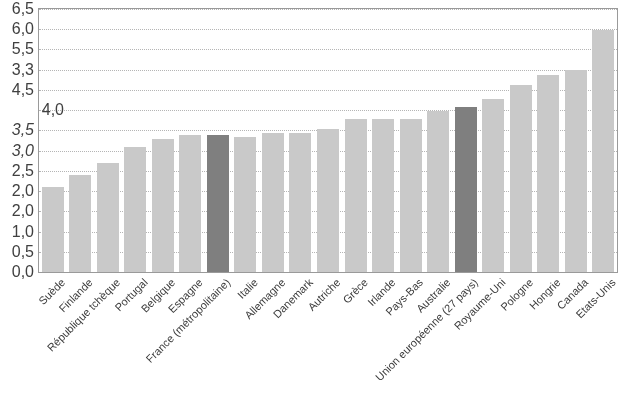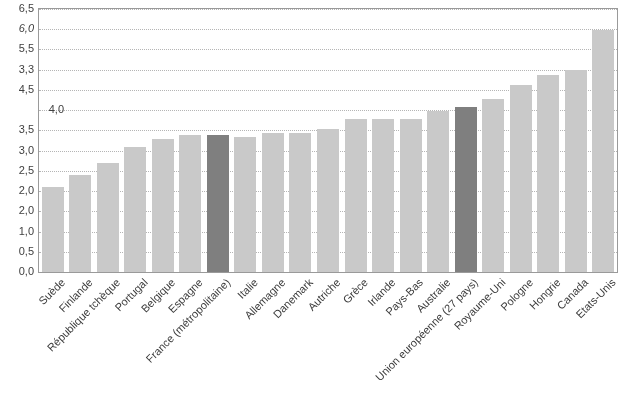--- a/index.html
+++ b/index.html
@@ -34,21 +34,21 @@
     left: 0;
     right: 0;
     height: 0;
     border-top: 1px dotted #b5b5b5;
   }
   .ytick-label {
     position: absolute;
     right: 0;
     width: 34px;
     text-align: right;
-    font-size: 11px;
+    font-size: 16px;
     color: #404040;
     line-height: 11px;
     transform: translateY(-6px);
   }
   .bars-layer {
     position: absolute;
     left: 39px;
     top: 9px;
     width: 578px;
     height: 263px;
@@ -202,22 +202,22 @@
       <div class="xlabel" style="left: 0px; top: 0px; transform: translate(542.714px, 0px) rotate(-45deg); transform-origin: right top; right: auto; width: 200px; margin-left: -200px;">Canada</div>
       <div class="xlabel" style="left: 0px; top: 0px; transform: translate(570.238px, 0px) rotate(-45deg); transform-origin: right top; right: auto; width: 200px; margin-left: -200px;">Etats-Unis</div>
     </div>
   <div id="ytick-layer">
       <div class="ytick-label" style="top: 272px; right: 593px; position: absolute; text-align: right;">0,0</div>
       <div class="ytick-label" style="top: 251.769px; right: 593px; position: absolute;">0,5</div>
       <div class="ytick-label" style="top: 231.538px; right: 593px; position: absolute;">1,0</div>
       <div class="ytick-label" style="top: 211.308px; right: 593px; position: absolute;">2,0</div>
       <div class="ytick-label" style="top: 191.077px; right: 593px; position: absolute;">2,0</div>
       <div class="ytick-label" style="top: 170.846px; right: 593px; position: absolute;">2,5</div>
-      <div class="ytick-label" style="top: 150.615px; right: 593px; position: absolute;">3,0</div>
-      <div class="ytick-label" style="top: 130.385px; right: 593px; position: absolute;">3,5</div>
+      <div class="ytick-label" style="top: 150.615px; right: 593px; position: absolute; font-style: italic;">3,0</div>
+      <div class="ytick-label" style="top: 130.385px; right: 593px; position: absolute; font-style: italic;">3,5</div>
       <div class="ytick-label" style="top: 110.154px; right: 563px; position: absolute;">4,0</div>
       <div class="ytick-label" style="top: 89.9231px; right: 593px; position: absolute;">4,5</div>
       <div class="ytick-label" style="top: 69.6923px; right: 593px; position: absolute;">3,3</div>
       <div class="ytick-label" style="top: 49.4615px; right: 593px; position: absolute;">5,5</div>
-      <div class="ytick-label" style="top: 29.2308px; right: 593px; position: absolute; font-style: italic;">6,0</div>
+      <div class="ytick-label" style="top: 29.2308px; right: 593px; position: absolute;">6,0</div>
       <div class="ytick-label" style="top: 9px; right: 593px; position: absolute;">6,5</div>
     </div>
 </div>
 
 </body></html>

